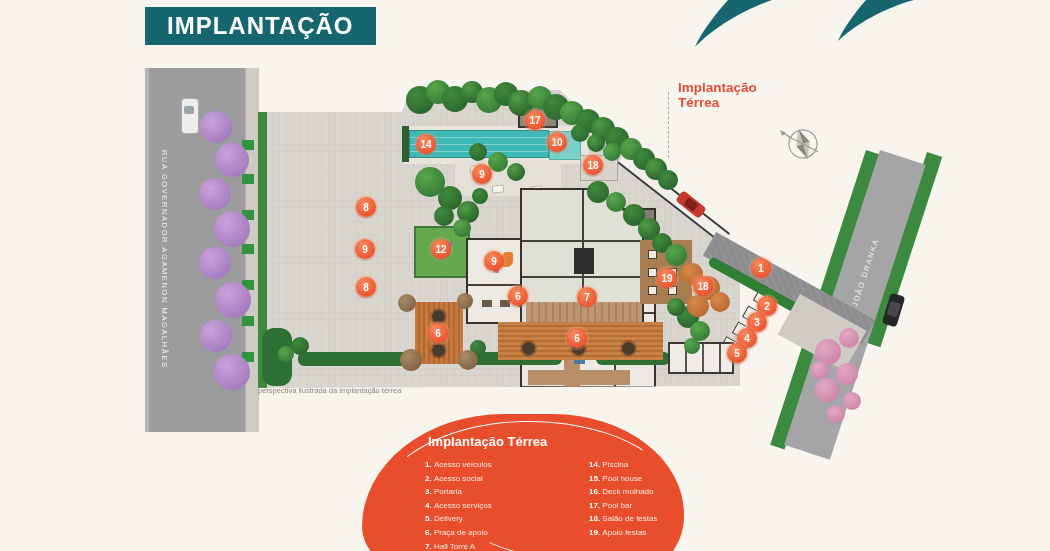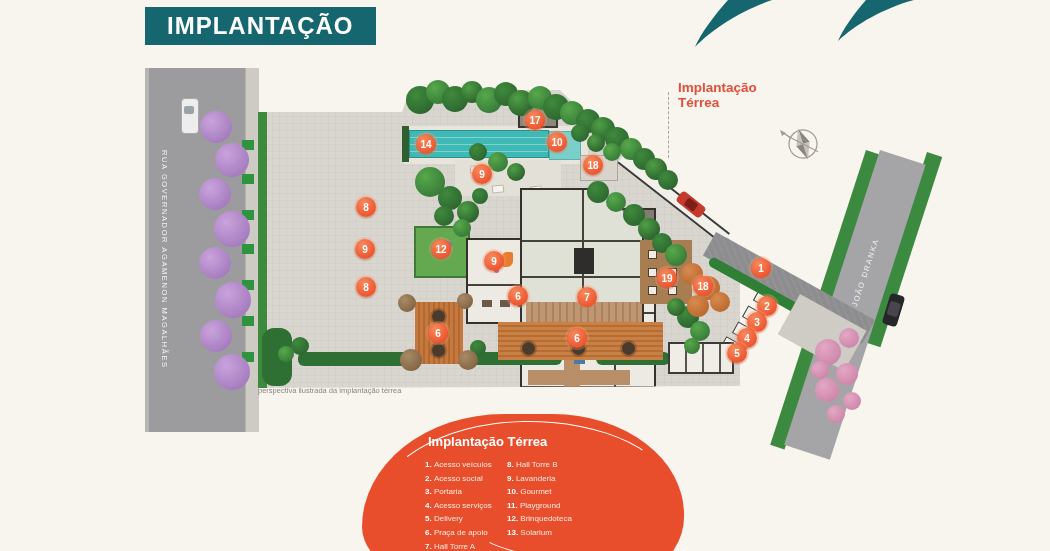--- a/index.html
+++ b/index.html
@@ -253,27 +253,27 @@
     <div id="legend-title">Implantação Térrea</div>
     <div id="col1" class="legend-col">
         <div><b>1. </b>Acesso veículos</div>
         <div><b>2. </b>Acesso social</div>
         <div><b>3. </b>Portaria</div>
         <div><b>4. </b>Acesso serviços</div>
         <div><b>5. </b>Delivery</div>
         <div><b>6. </b>Praça de apoio</div>
         <div><b>7. </b>Hall Torre A</div>
       </div>
-    <div id="col2" class="legend-col">
-        <div><b>8. </b>Hall Torre B</div>
-        <div><b>9. </b>Lavanderia</div>
-        <div><b>10. </b>Gourmet</div>
-        <div><b>11. </b>Playground</div>
-        <div><b>12. </b>Brinquedoteca</div>
-        <div><b>13. </b>Solarium</div>
+    <div id="col3" class="legend-col">
+        <div><b>14. </b>Piscina</div>
+        <div><b>15. </b>Pool house</div>
+        <div><b>16. </b>Deck molhado</div>
+        <div><b>17. </b>Pool bar</div>
+        <div><b>18. </b>Salão de festas</div>
+        <div><b>19. </b>Apoio festas</div>
       </div>
   </div>
   <div id="arc-top" class="blob-arc abs"></div>
   <div id="arc-bot" class="blob-arc abs"></div>
 
 <div class="marker" title="Acesso veículos" style="left: 751px; top: 258px;">1</div>
     <div class="marker" title="Acesso social" style="left: 757px; top: 296px;">2</div>
     <div class="marker" title="Portaria" style="left: 747px; top: 312px;">3</div>
     <div class="marker" title="Acesso serviços" style="left: 737px; top: 328px;">4</div>
     <div class="marker" title="Delivery" style="left: 727px; top: 343px;">5</div>

